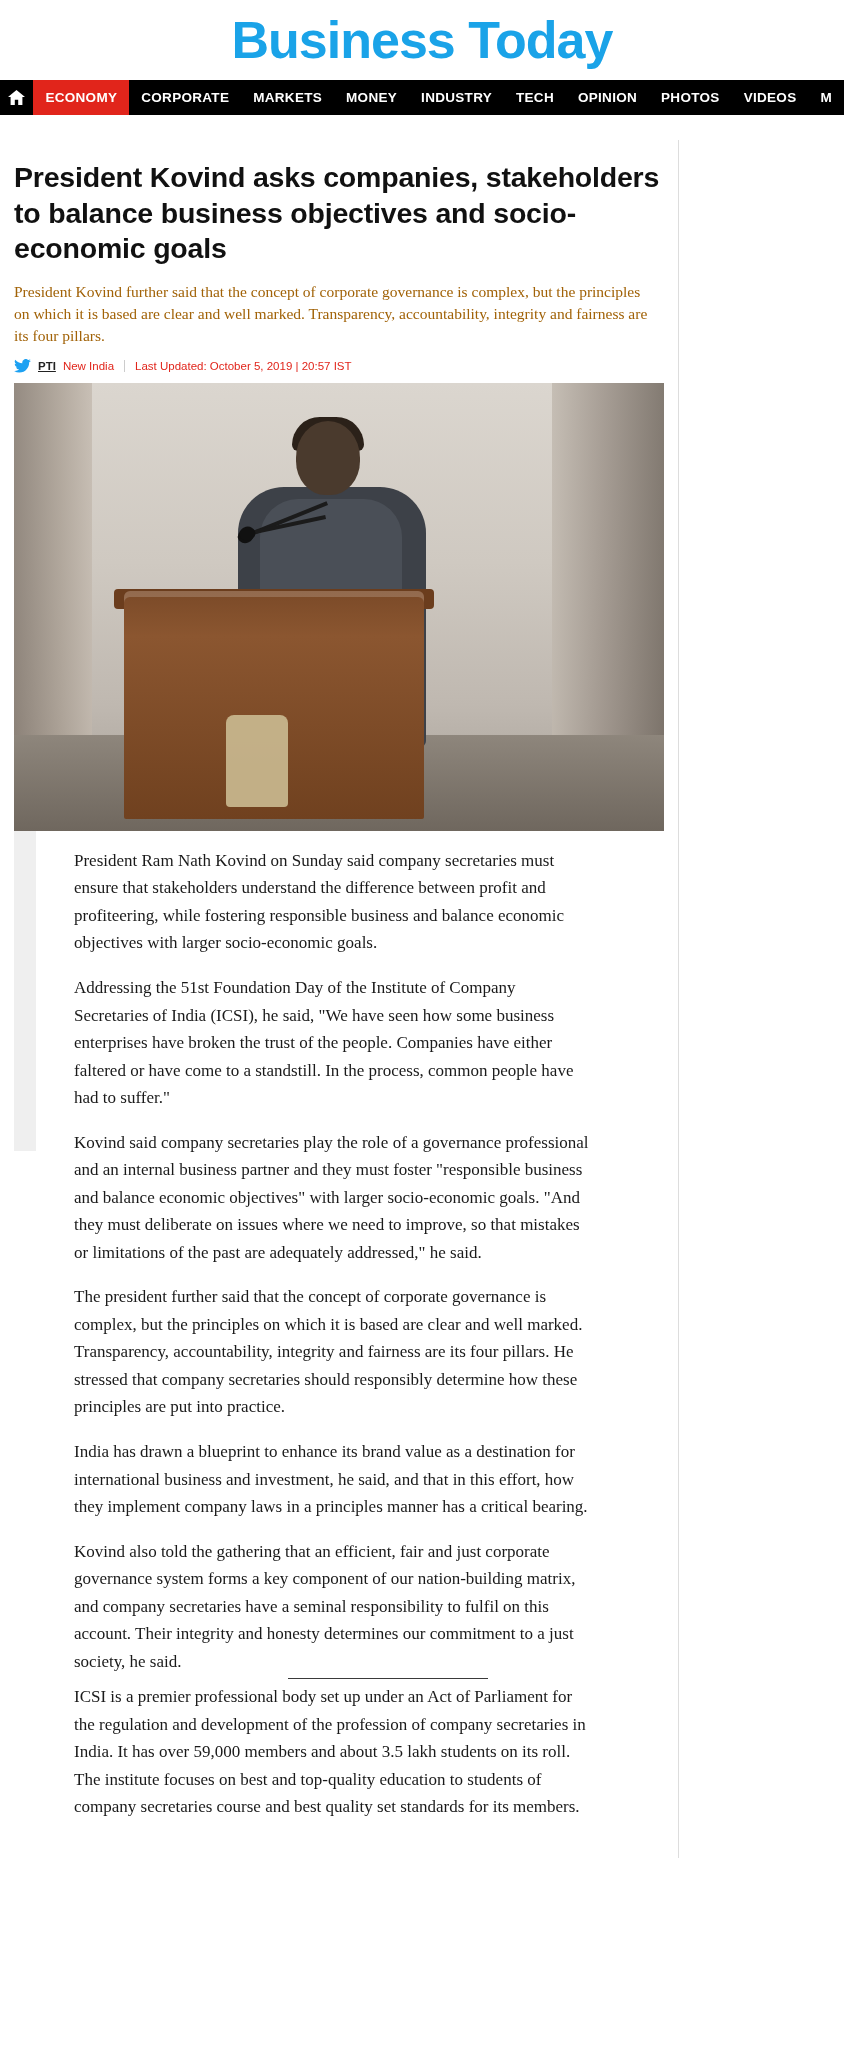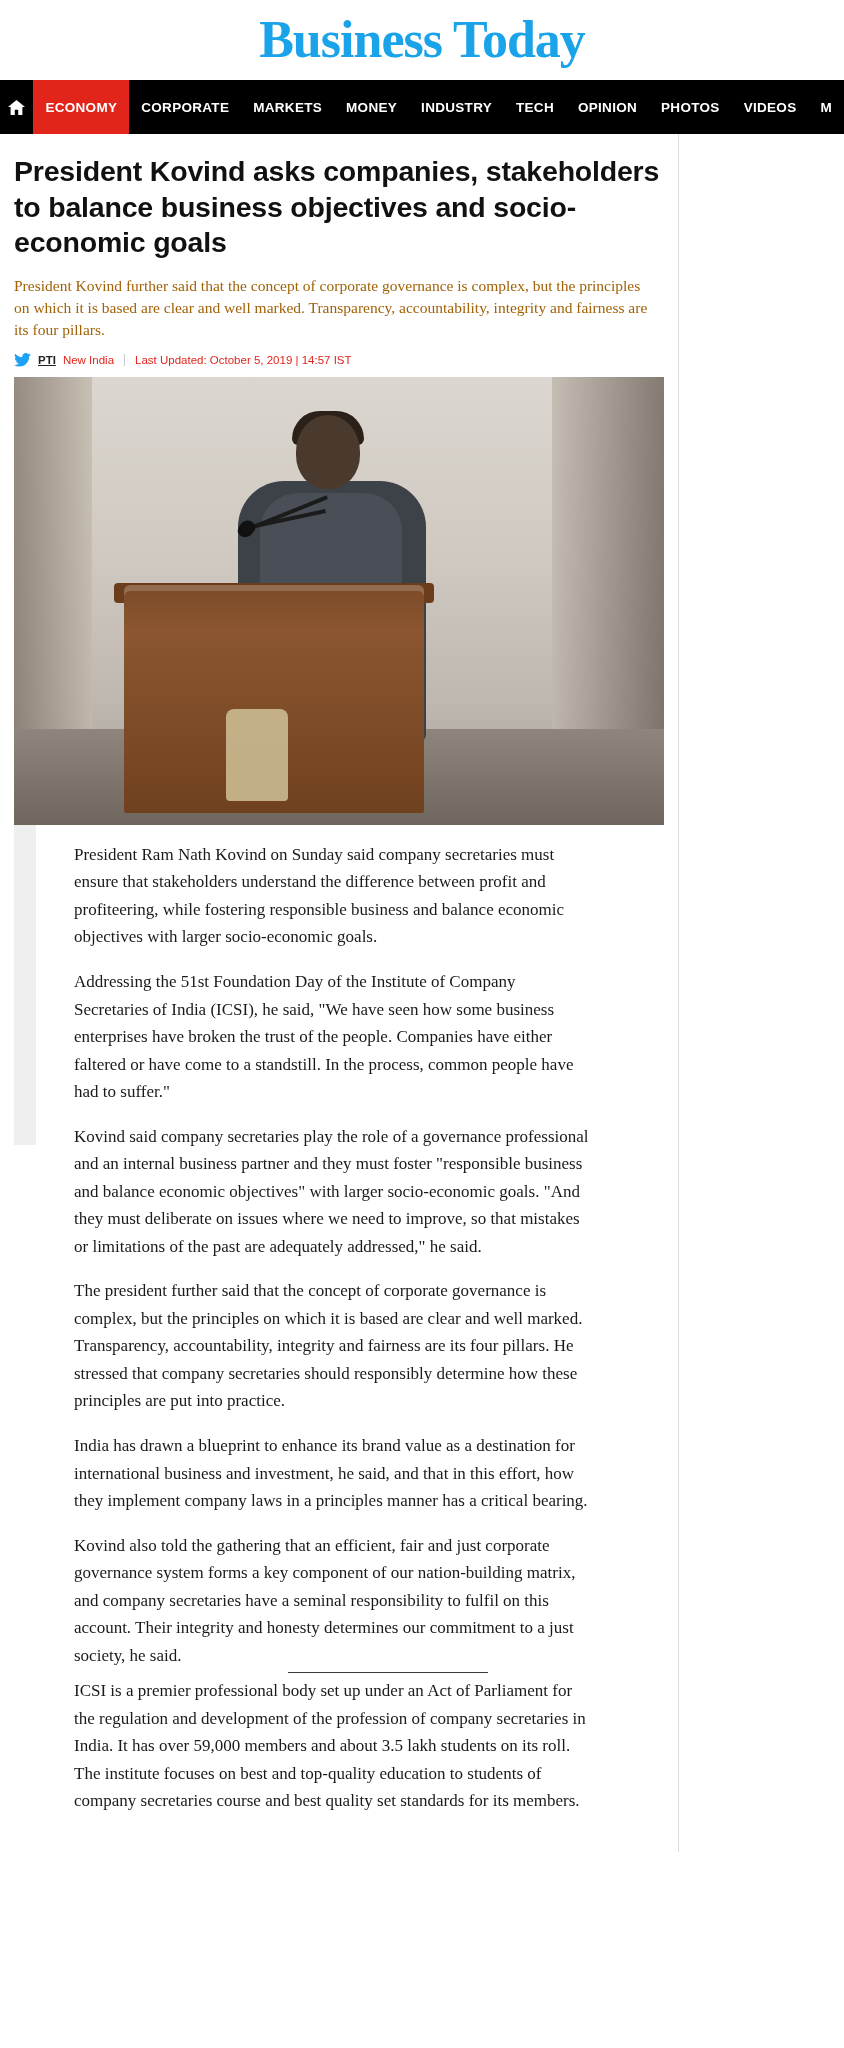--- a/index.html
+++ b/index.html
@@ -20,33 +20,33 @@
 
   
   .masthead {
     height: 80px;
     background: #ffffff;
     display: flex;
     align-items: center;
     justify-content: center;
   }
   .logo {
-    font-family: Liberation Serif, serif;
+    font-family: Liberation Sans, sans-serif;
     font-weight: bold;
     font-size: 52px;
     letter-spacing: -1px;
     color: #1aa3e8;
     line-height: 1;
     white-space: nowrap;
   }
 
   
   .navbar {
     background: #000000;
-    height: 54px;
+    height: 35px;
     display: flex;
     align-items: stretch;
     overflow: hidden;
   }
   .nav-home {
     width: 42px;
     display: flex;
     align-items: center;
     justify-content: center;
     color: #ffffff;
@@ -65,20 +65,21 @@
   }
   .nav-item.active {
     background: #e1251b;
   }
   .nav-spacer { flex: 1; }
 
   
   .content {
     position: relative;
     padding: 0;
+    margin-top: 25px;
   }
   .article {
     width: 678px;
     padding: 14px 14px 0 14px;
     position: relative;
   }
   .headline {
     font-family: "Liberation Sans", sans-serif;
     font-size: 28.5px;
     line-height: 1.25;
@@ -280,21 +281,21 @@
 
       <div class="byline">
         <span class="twitter-icon">
           <svg width="17" height="14" viewBox="0 0 24 20" fill="currentColor" aria-hidden="true">
             <path d="M24 2.4a9.7 9.7 0 0 1-2.8.8A4.9 4.9 0 0 0 23.3.4a9.8 9.8 0 0 1-3.1 1.2A4.9 4.9 0 0 0 11.8 6 13.9 13.9 0 0 1 1.7.9a4.9 4.9 0 0 0 1.5 6.5A4.8 4.8 0 0 1 .96 6.8v.06a4.9 4.9 0 0 0 3.9 4.8 4.9 4.9 0 0 1-2.2.08 4.9 4.9 0 0 0 4.6 3.4A9.9 9.9 0 0 1 0 17.2 13.9 13.9 0 0 0 7.5 19.4c9.1 0 14-7.5 14-14v-.64A10 10 0 0 0 24 2.4z"></path>
           </svg>
         </span>
         <span class="src">PTI</span>
         <span class="loc">New India</span>
         <span class="sep"></span>
-        <span class="upd">Last Updated: October 5, 2019  | 14:57 IST</span>
+        <span class="upd">Last Updated: October 5, 2019  | 20:57 IST</span>
       </div>
 
       <div class="hero">
         <div class="wall"></div>
         <div class="curtain-l"></div>
         <div class="curtain-r"></div>
         <div class="floor"></div>
         <div class="person-body"></div>
         <div class="person-jacket"></div>
         <div class="person-hair"></div>

